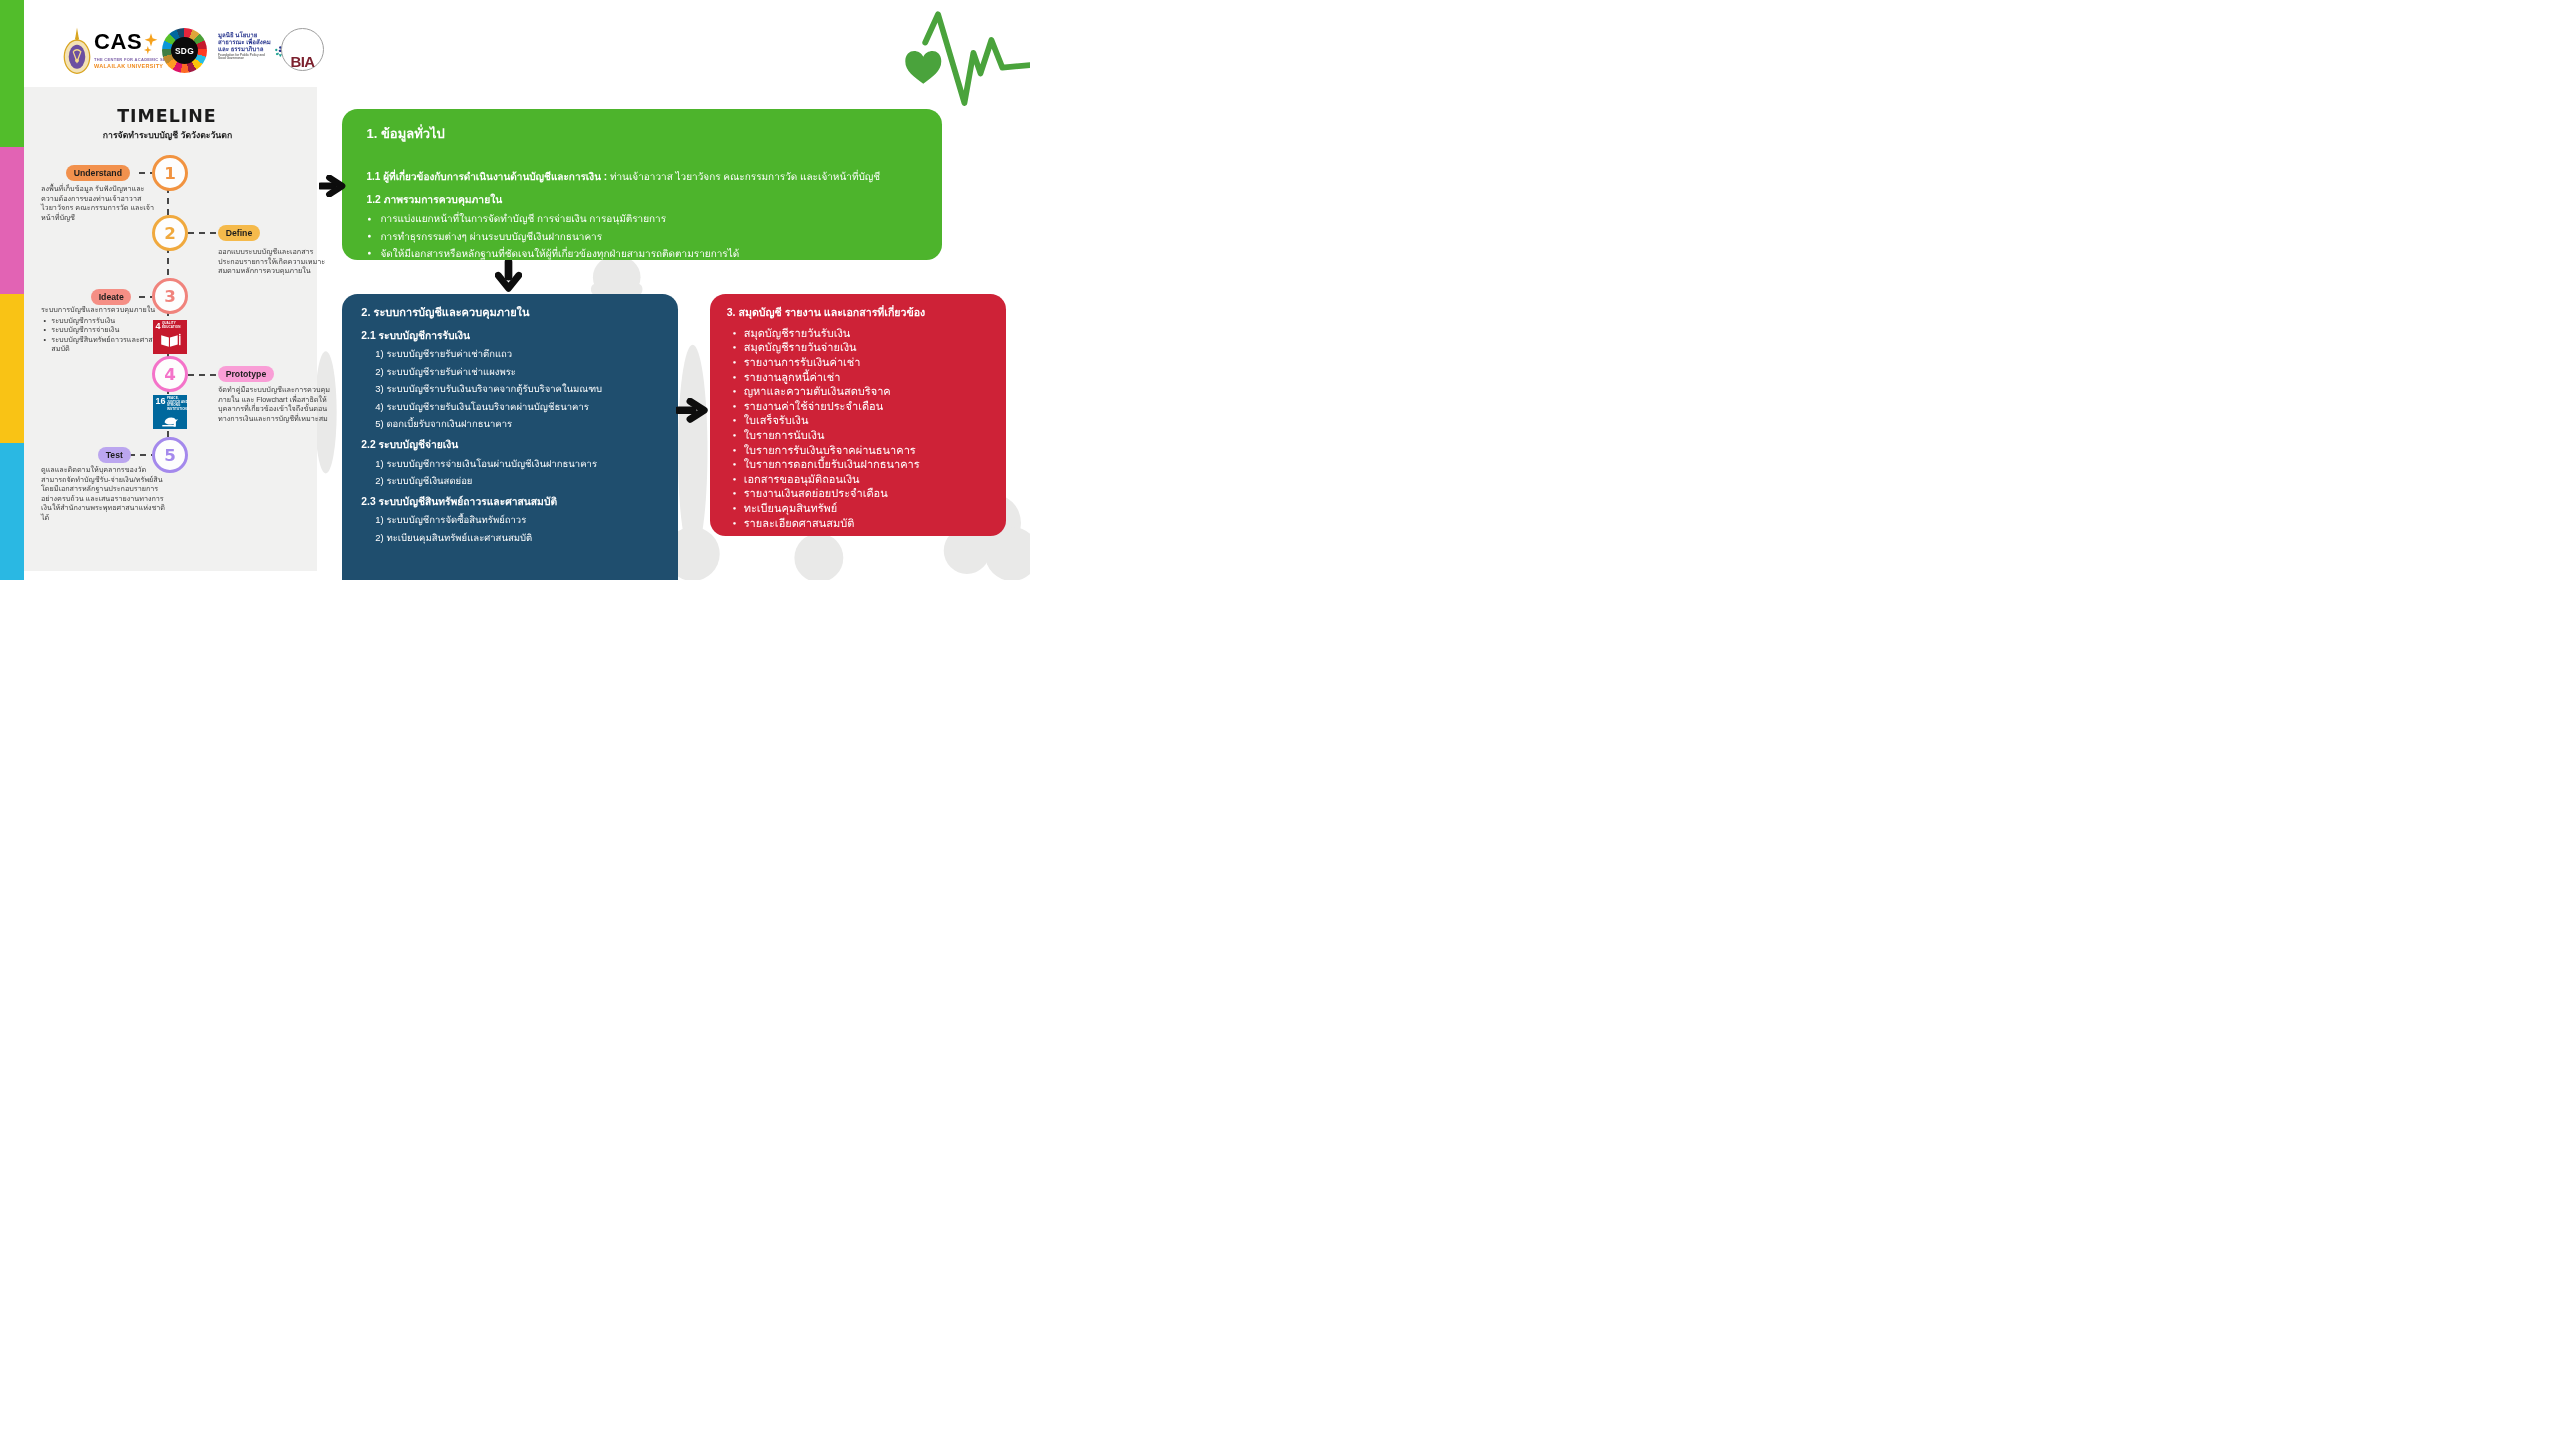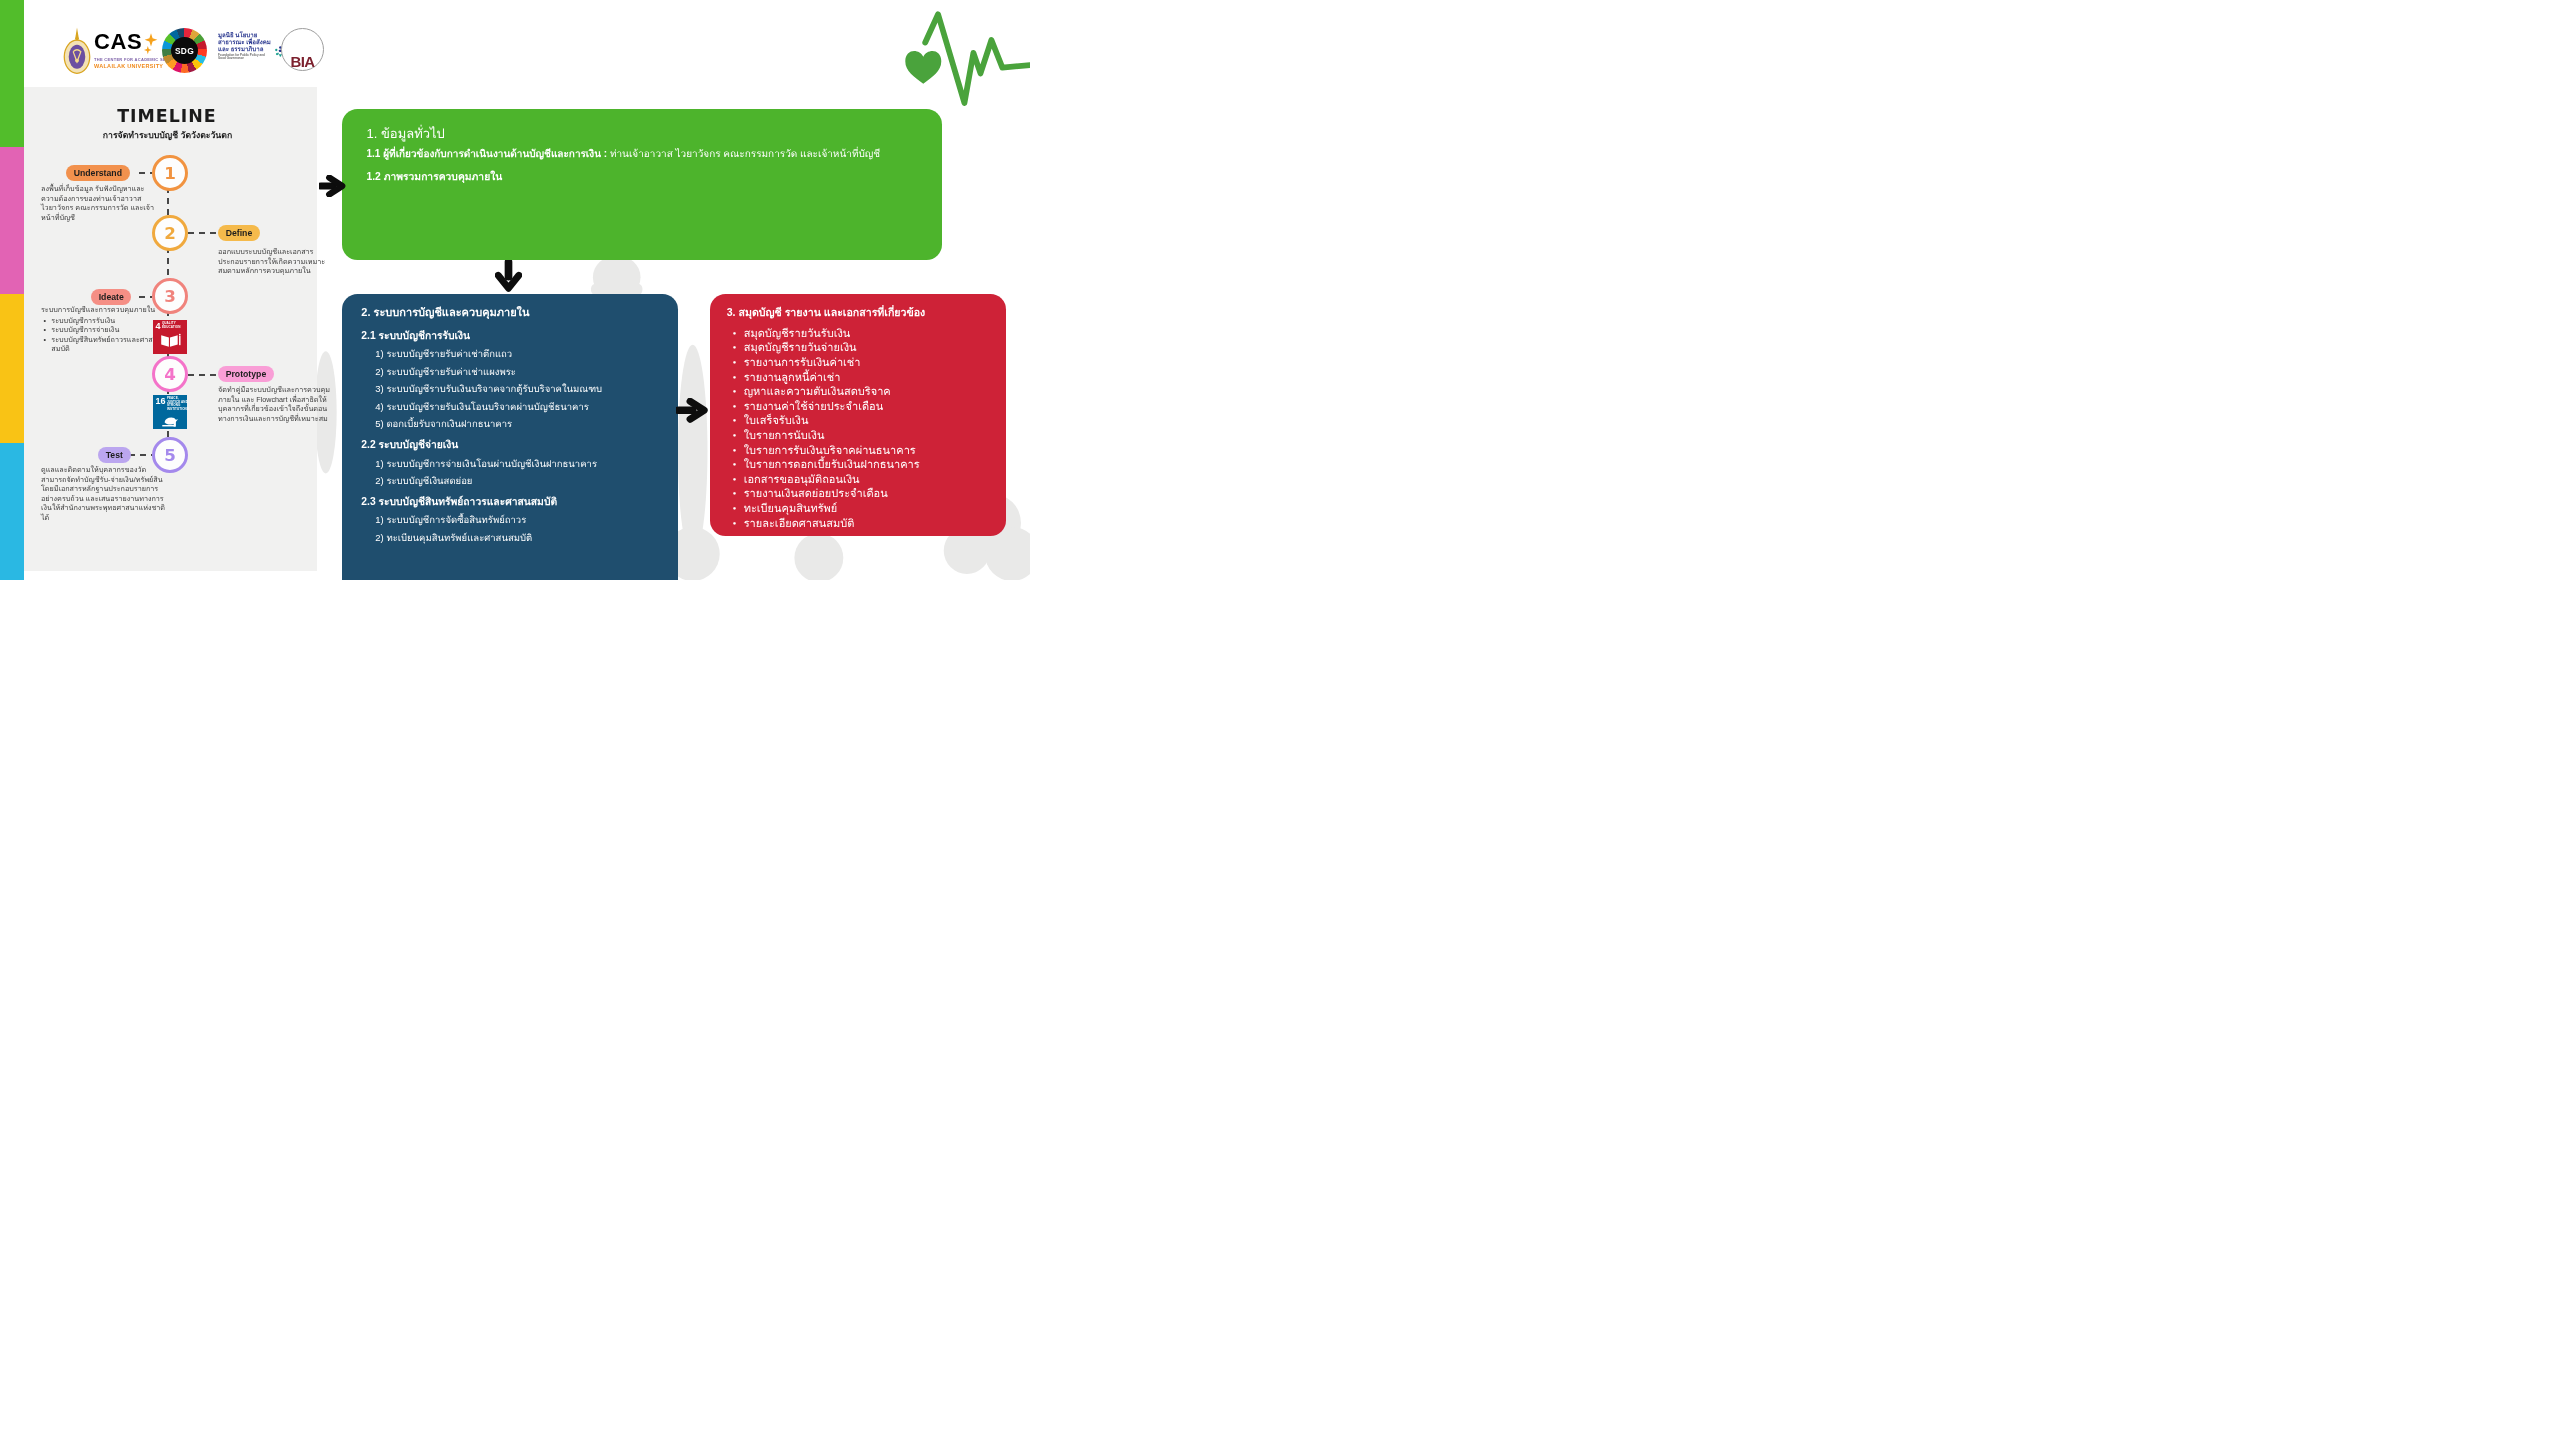--- a/index.html
+++ b/index.html
@@ -91,21 +91,21 @@
   .sdg-num{font-size:9px;font-weight:800;line-height:1;margin-right:1.3px;}
   .sdg-lbl{font-size:3px;font-weight:700;line-height:1.25;letter-spacing:0.1px;}
   .sdg svg{display:block;margin:1.9px auto 0;}
 
   
   .box{position:absolute;border-radius:15.5px;color:#ffffff;z-index:2;box-sizing:border-box;}
   .box-green{left:342px;top:109px;width:600px;height:151px;background:#4db42c;padding:14px 19.3px 0 24.5px;}
   .box-blue{left:342px;top:294px;width:336px;height:314px;background:#1f4e6e;padding:9px 13px 0 19.3px;}
   .box-red{left:710px;top:294px;width:296px;height:242px;background:#ce2237;padding:9.7px 13px 0 16.7px;}
 
-  .bg-title{font-size:13px;font-weight:400;margin-bottom:4px;}
+  .bg-title{font-size:13px;font-weight:700;margin-bottom:27px;}
   .bg-s11{font-size:10px;margin-bottom:7px;line-height:1.25;}
   .bg-s11 .b{font-weight:700;}
   .bg-s12{font-size:10.3px;font-weight:800;margin-bottom:5.8px;}
   .gbullets{margin:0;padding-left:14px;list-style:none;font-size:10px;}
   .gbullets li{position:relative;margin-bottom:4.8px;line-height:1.25;}
   .gbullets li::before{content:"●";position:absolute;left:-13px;top:1.3px;font-size:6.4px;}
 
   .bb-title{font-size:11px;font-weight:800;margin-bottom:5.8px;}
   .bb-sub{font-size:10.3px;font-weight:800;margin-bottom:4.5px;}
   .bb-items{margin:0 0 6.4px 0;padding-left:14px;list-style:none;font-size:9.5px;}
@@ -286,20 +286,26 @@
     <path d="M22 5 L44 19 L22 33" stroke="#0d0d0d" stroke-width="11" stroke-linecap="round" stroke-linejoin="round" fill="none"></path>
   </svg>
 
   <div class="box box-green">
     <div class="bg-title">1. ข้อมูลทั่วไป</div>
     <div class="bg-s11">
       <span class="b">1.1 ผู้ที่เกี่ยวข้องกับการดำเนินงานด้านบัญชีและการเงิน :</span>
       <span>ท่านเจ้าอาวาส ไวยาวัจกร คณะกรรมการวัด และเจ้าหน้าที่บัญชี</span>
     </div>
     <div class="bg-s12">1.2 ภาพรวมการควบคุมภายใน</div>
+    <ul class="gbullets">
+
+    <li>การแบ่งแยกหน้าที่ในการจัดทำบัญชี การจ่ายเงิน การอนุมัติรายการ</li>
+        <li>การทำธุรกรรมต่างๆ ผ่านระบบบัญชีเงินฝากธนาคาร</li>
+        <li>จัดให้มีเอกสารหรือหลักฐานที่ชัดเจนให้ผู้ที่เกี่ยวข้องทุกฝ่ายสามารถติดตามรายการได้</li>
+      </ul>
   </div>
 
   <div class="box box-blue">
     <div class="bb-title">2. ระบบการบัญชีและควบคุมภายใน</div>
     <div class="bb-sub">2.1 ระบบบัญชีการรับเงิน</div>
     <ol class="bb-items">
 
     <li>1) ระบบบัญชีรายรับค่าเช่าตึกแถว</li>
         <li>2) ระบบบัญชีรายรับค่าเช่าแผงพระ</li>
         <li>3) ระบบบัญชีราบรับเงินบริจาคจากตู้รับบริจาคในมณฑบ</li>

